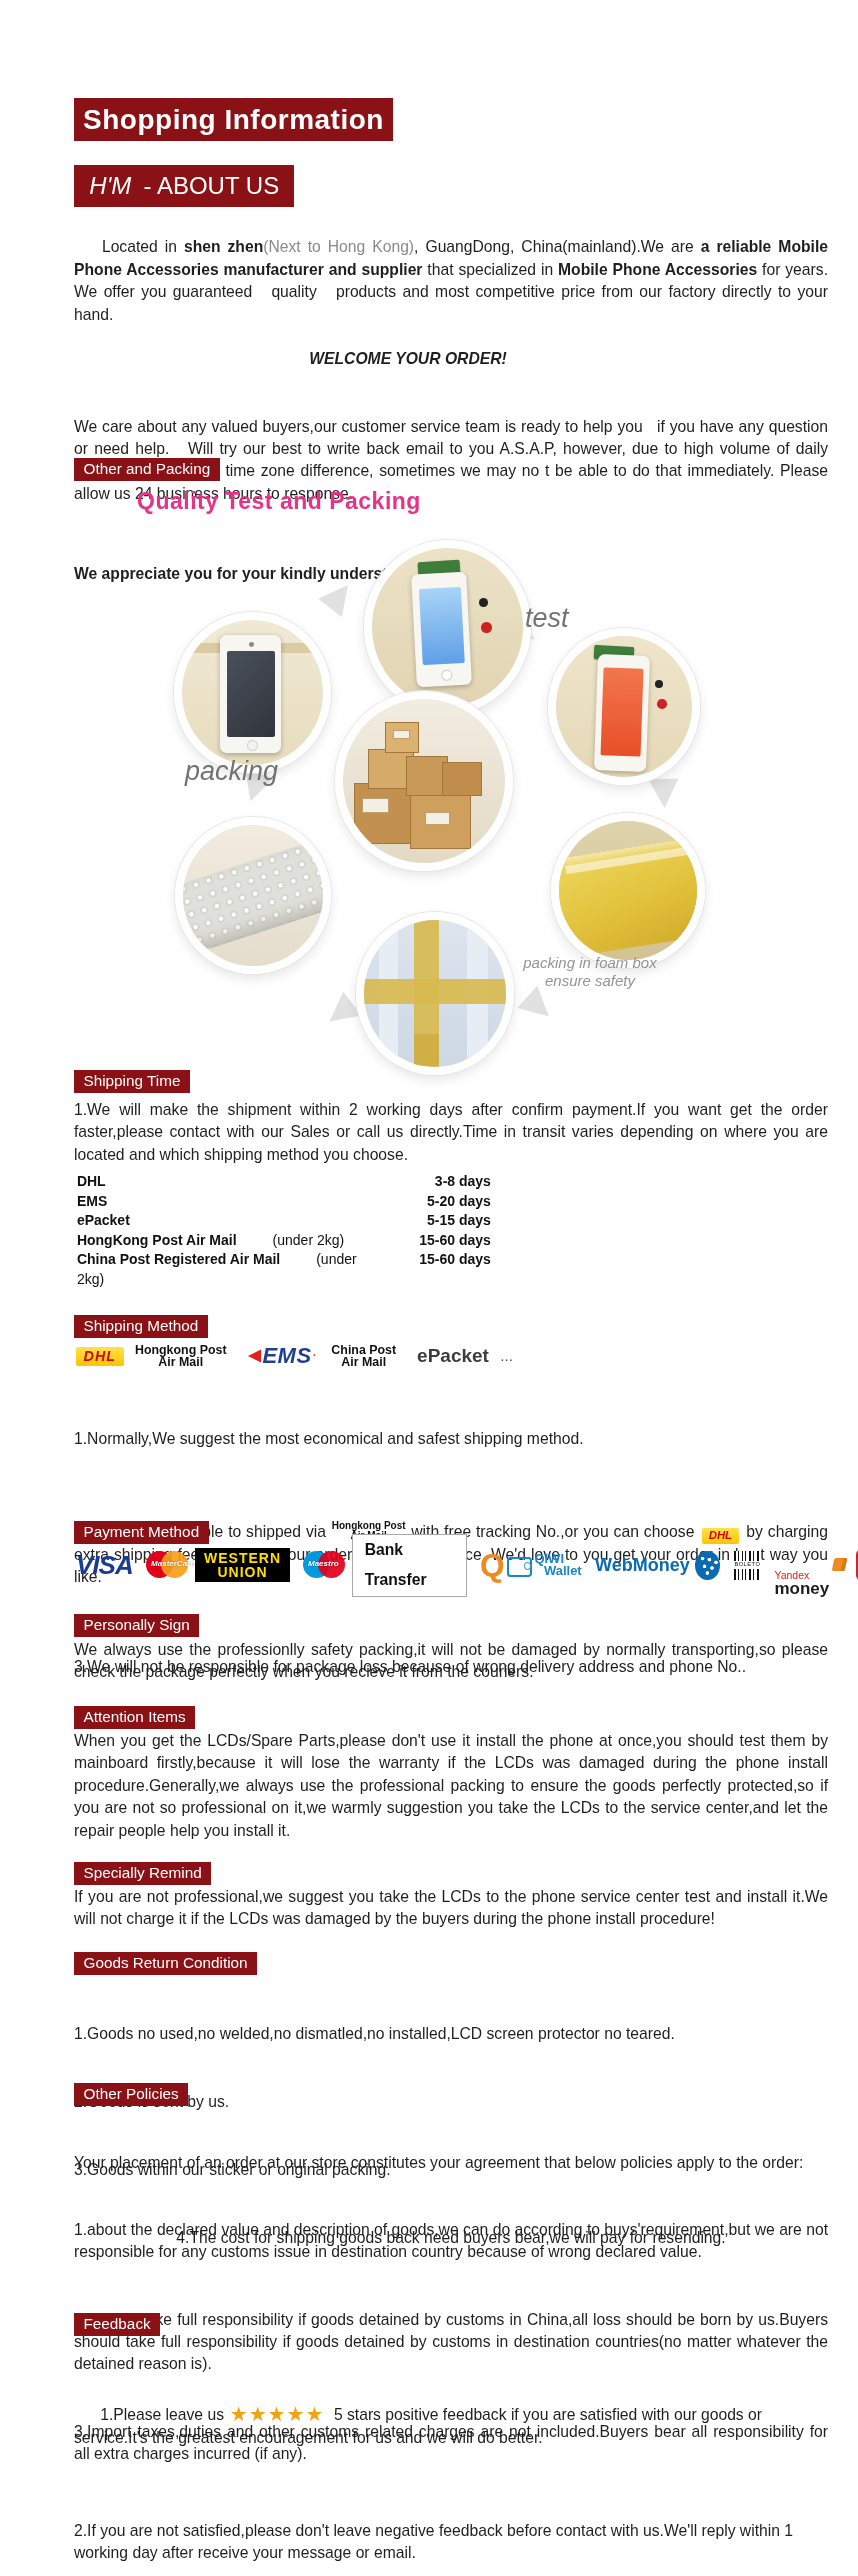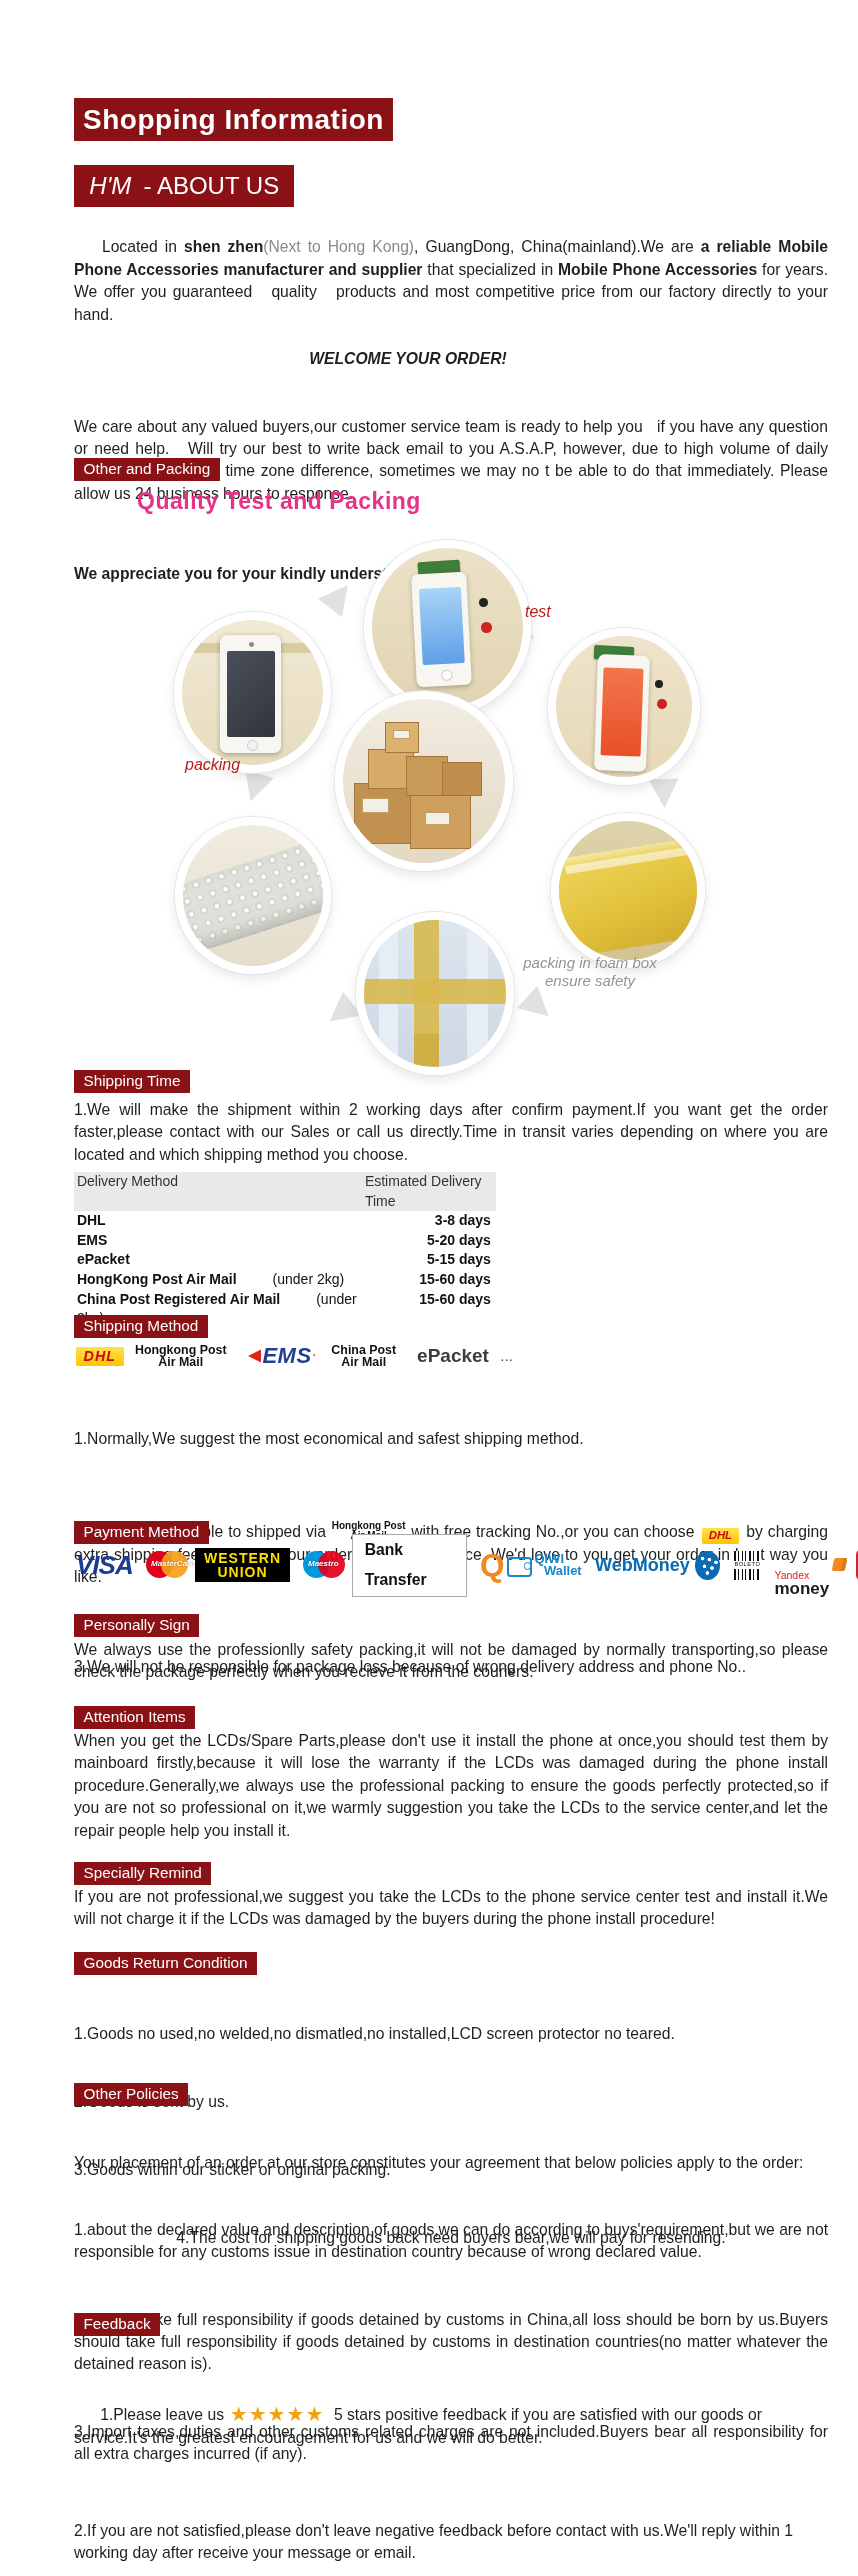--- a/index.html
+++ b/index.html
@@ -41,21 +41,21 @@
   .c-bc{left:356px;top:389px;width:142px;height:147px;background:linear-gradient(#dde5ee,#cdd8e4);}
 
   .phone{position:absolute;background:#f7f6f1;border-radius:6.7px;box-shadow:0 1.9px 4.8px rgba(0,0,0,.25);}
   .screen{position:absolute;border-radius:1.9px;}
   .pcb{position:absolute;background:#3f7d3a;border-radius:1.9px;box-shadow:0 1px 1.9px rgba(0,0,0,.3);}
   .dot{position:absolute;border-radius:50%;}
 
   .box{position:absolute;border:1px solid #a5763c;}
   .lbl{position:absolute;background:#f4efe4;border:1px solid #bfa06a;}
 
-  .flow-label{position:absolute;color:#b91c1c;font-style:italic;font-size:16px;}
+  .flow-label{position:absolute;color:#737373;font-style:italic;font-size:27px;}
   .foam-label{position:absolute;left:504px;top:431px;width:172px;color:#949494;font-style:italic;
               font-size:15px;line-height:18px;text-align:center;}
   .tri{position:absolute;width:0;height:0;border-left:15.3px solid transparent;
        border-right:15.3px solid transparent;border-bottom:29px solid #dedede;opacity:.9;}
 
   
   .table{position:absolute;left:74px;top:1172px;width:422px;font-size:14px;color:#111;}
   .trow{display:flex;line-height:19.6px;}
   .thead{background:var(--table-header-bg);color:#333;}
   .col1{flex:0 0 288px;padding-left:2.9px;}
@@ -240,24 +240,20 @@
       <span>ensure safety</span>
     </div>
   </div>
 
   <div style="position:absolute;left:74px;top:1070px;">
     <span class="tag">Shipping Time</span>
   </div>
   <div class="sec txt just" style="top:1099px;">1.We will make the shipment within 2 working days after confirm payment.If you want get the order faster,please contact with our Sales or call us directly.Time in transit varies depending on where you are located and which shipping method you choose.</div>
 
   <div class="table">
-    <div class="trow thead">
-      <div class="col1">Delivery Method</div>
-      <div class="col2">Estimated Delivery Time</div>
-    </div>
     <div class="trow">
       <div class="col1"><span>DHL</span><span class="note"></span></div>
       <div class="col2">3-8 days</div>
     </div>
     <div class="trow">
       <div class="col1"><span>EMS</span><span class="note"></span></div>
       <div class="col2">5-20 days</div>
     </div>
     <div class="trow">
       <div class="col1"><span>ePacket</span><span class="note"></span></div>

